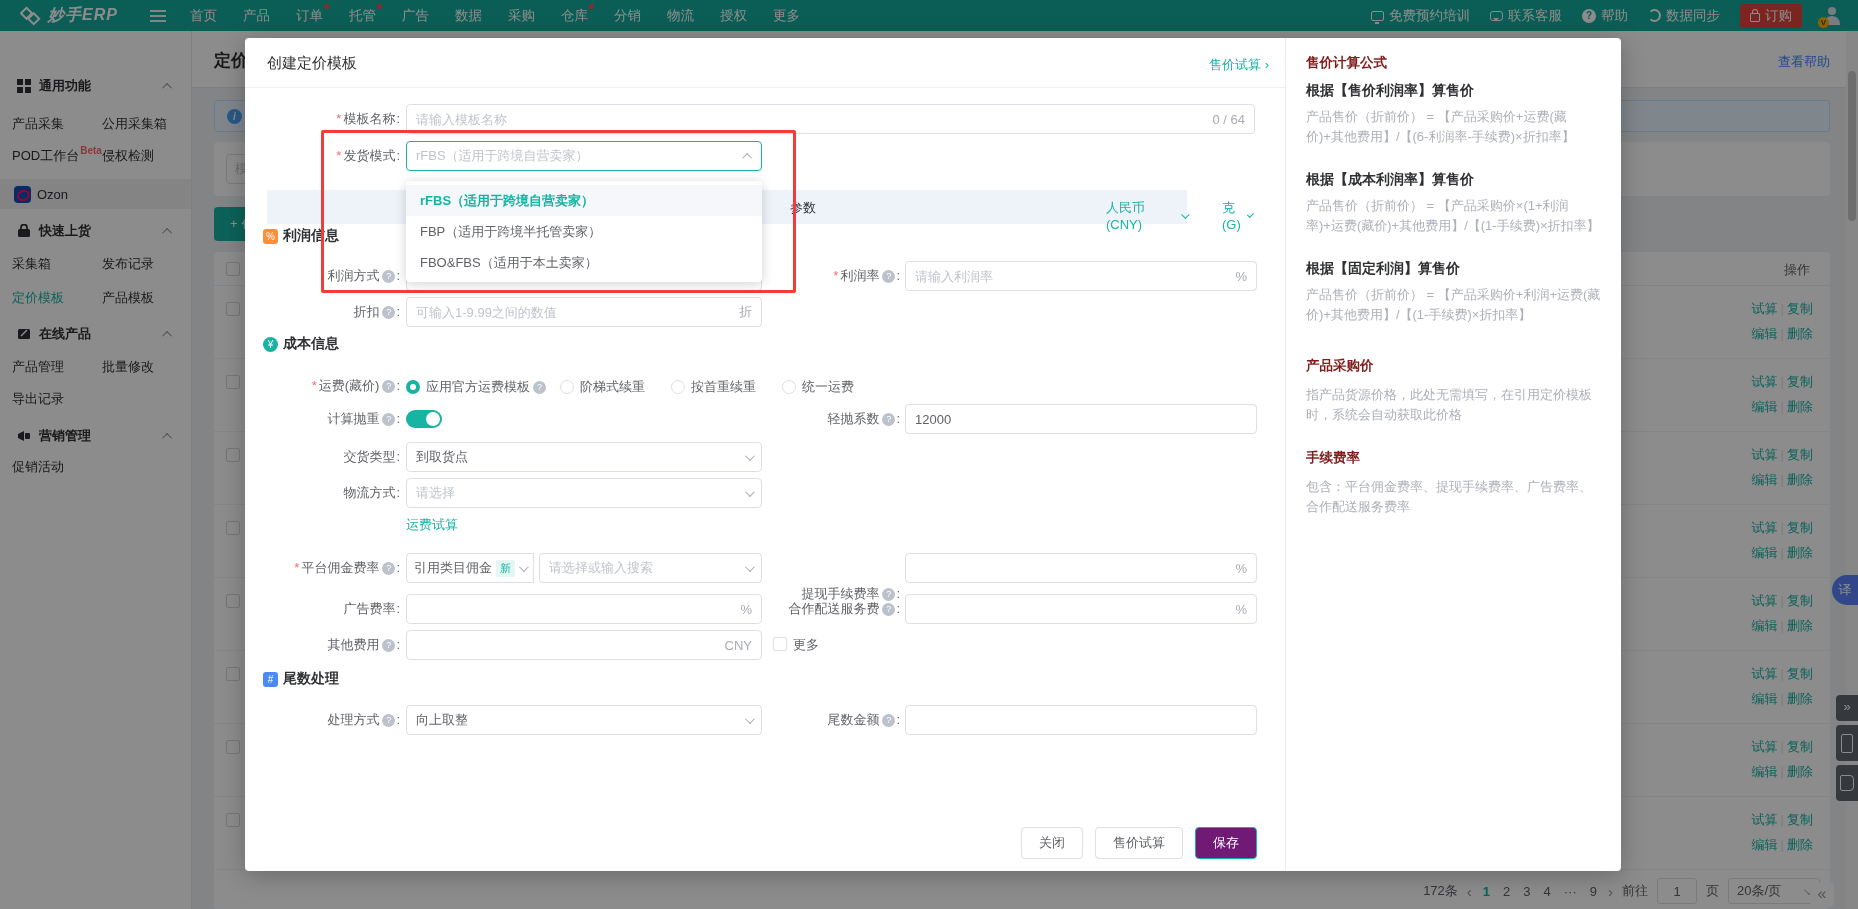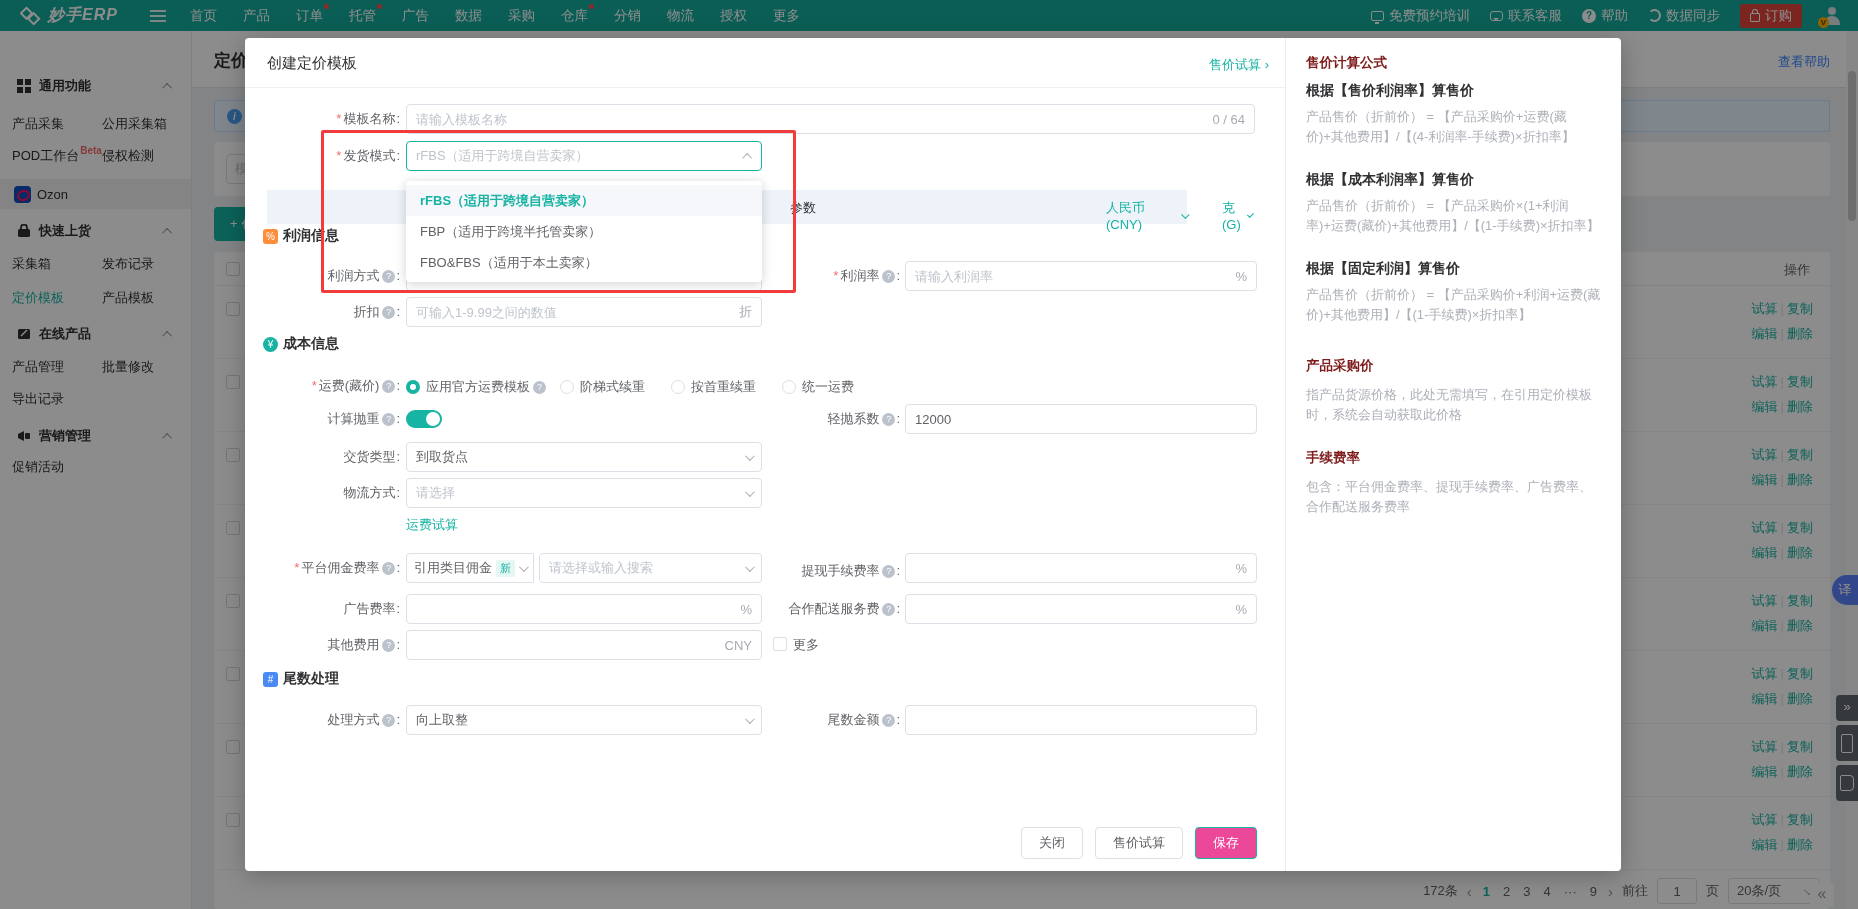--- a/index.html
+++ b/index.html
@@ -123,21 +123,21 @@
 .rdot { width:14px; height:14px; border-radius:50%; border:1px solid #dcdfe6; margin-right:6px; background:#fff; }
 .rad.on .rdot { border:4px solid #17b3a3; }
 .toggle { position:absolute; left:161px; width:36px; height:18px; border-radius:9px; background:#17b3a3; cursor:pointer; }
 .toggle::after { content:""; position:absolute; right:2px; top:2px; width:14px; height:14px; border-radius:50%; background:#fff; }
 .link-t { position:absolute; left:161px; font-size:13px; color:#17b3a3; cursor:pointer; }
 .badge-new { background:#e4f7f3; color:#17b3a3; font-size:11px; padding:1px 4px; border-radius:2px; margin:0 4px; }
 .chk { display:inline-block; width:14px; height:14px; border:1px solid #dcdfe6; border-radius:2px; background:#fff; vertical-align:-2px; margin-right:6px; cursor:pointer; }
 .more-wrap { position:absolute; left:528px; font-size:13px; color:#606266; line-height:30px; cursor:pointer; }
 .m-foot { position:absolute; right:28px; top:789px; display:flex; gap:12px; }
 .btn { height:32px; padding:0 17px; border:1px solid #dcdfe6; border-radius:4px; background:#fff; font-size:13px; color:#606266; line-height:30px; cursor:pointer; font-family:inherit; }
-.btn-primary { background:#ec4899; border-color:#17b3a3; color:#fff; }
+.btn-primary { background:#701a75; border-color:#17b3a3; color:#fff; }
 .red-rect { position:absolute; left:76px; top:92px; width:475px; height:163px; border:3px solid #f23c3c; border-radius:2px; z-index:8; pointer-events:none; }
 
 
 .hpanel { position:absolute; left:1040px; top:0; width:336px; height:833px; border-left:1px solid #ececec; padding:16px 20px; overflow:hidden; }
 .h-orange { font-size:13.5px; font-weight:bold; color:#7f1d1d; margin-bottom:10px; }
 .h-sub { font-size:14px; font-weight:bold; color:#303133; margin-bottom:7px; }
 .h-p { font-size:13px; color:#adb0b8; line-height:20px; margin-bottom:24px; }
 .h-gap { height:8px; }
 </style>
 </head>
@@ -460,21 +460,21 @@
         <span style="display:flex;align-items:center;">
             <span>引用类目佣金</span>
             <span class="badge-new">新</span>
           </span>
         <span class="car"></span>
       </div>
       <div class="sel" style="left:294px; top:515px; width:223px;">
         <span class="ph">请选择或输入搜索</span>
         <span class="car"></span>
       </div>
-      <div class="lbl-r" style="top:518px;"><span>提现手续费率</span><span class="q">?</span></div>
+      <div class="lbl-r" style="top:541px;"><span>提现手续费率</span><span class="q">?</span></div>
       <div class="ipt in-r" style="top:515px;">
         <input style="">
           <span class="sfx">%</span>
       </div>
 
       <div class="lbl" style="top:556px;"><span>广告费率</span></div>
       <div class="ipt in-l" style="top:556px;">
         <input style="">
           <span class="sfx">%</span>
       </div>
@@ -516,21 +516,21 @@
       <div class="m-foot">
         <button class="btn">关闭</button>
         <button class="btn">售价试算</button>
         <button class="btn btn-primary">保存</button>
       </div>
     </div>
 
     <div class="hpanel">
       <div class="h-orange">售价计算公式</div>
       <div class="h-sub">根据【售价利润率】算售价</div>
-      <div class="h-p">产品售价（折前价） = 【产品采购价+运费(藏价)+其他费用】/【(4-利润率-手续费)×折扣率】</div>
+      <div class="h-p">产品售价（折前价） = 【产品采购价+运费(藏价)+其他费用】/【(6-利润率-手续费)×折扣率】</div>
       <div class="h-sub">根据【成本利润率】算售价</div>
       <div class="h-p">产品售价（折前价） = 【产品采购价×(1+利润率)+运费(藏价)+其他费用】/【(1-手续费)×折扣率】</div>
       <div class="h-sub">根据【固定利润】算售价</div>
       <div class="h-p">产品售价（折前价） = 【产品采购价+利润+运费(藏价)+其他费用】/【(1-手续费)×折扣率】</div>
       <div class="h-gap"></div>
       <div class="h-orange">产品采购价</div>
       <div class="h-p">指产品货源价格，此处无需填写，在引用定价模板时，系统会自动获取此价格</div>
       <div class="h-orange">手续费率</div>
       <div class="h-p">包含：平台佣金费率、提现手续费率、广告费率、合作配送服务费率</div>
     </div>

